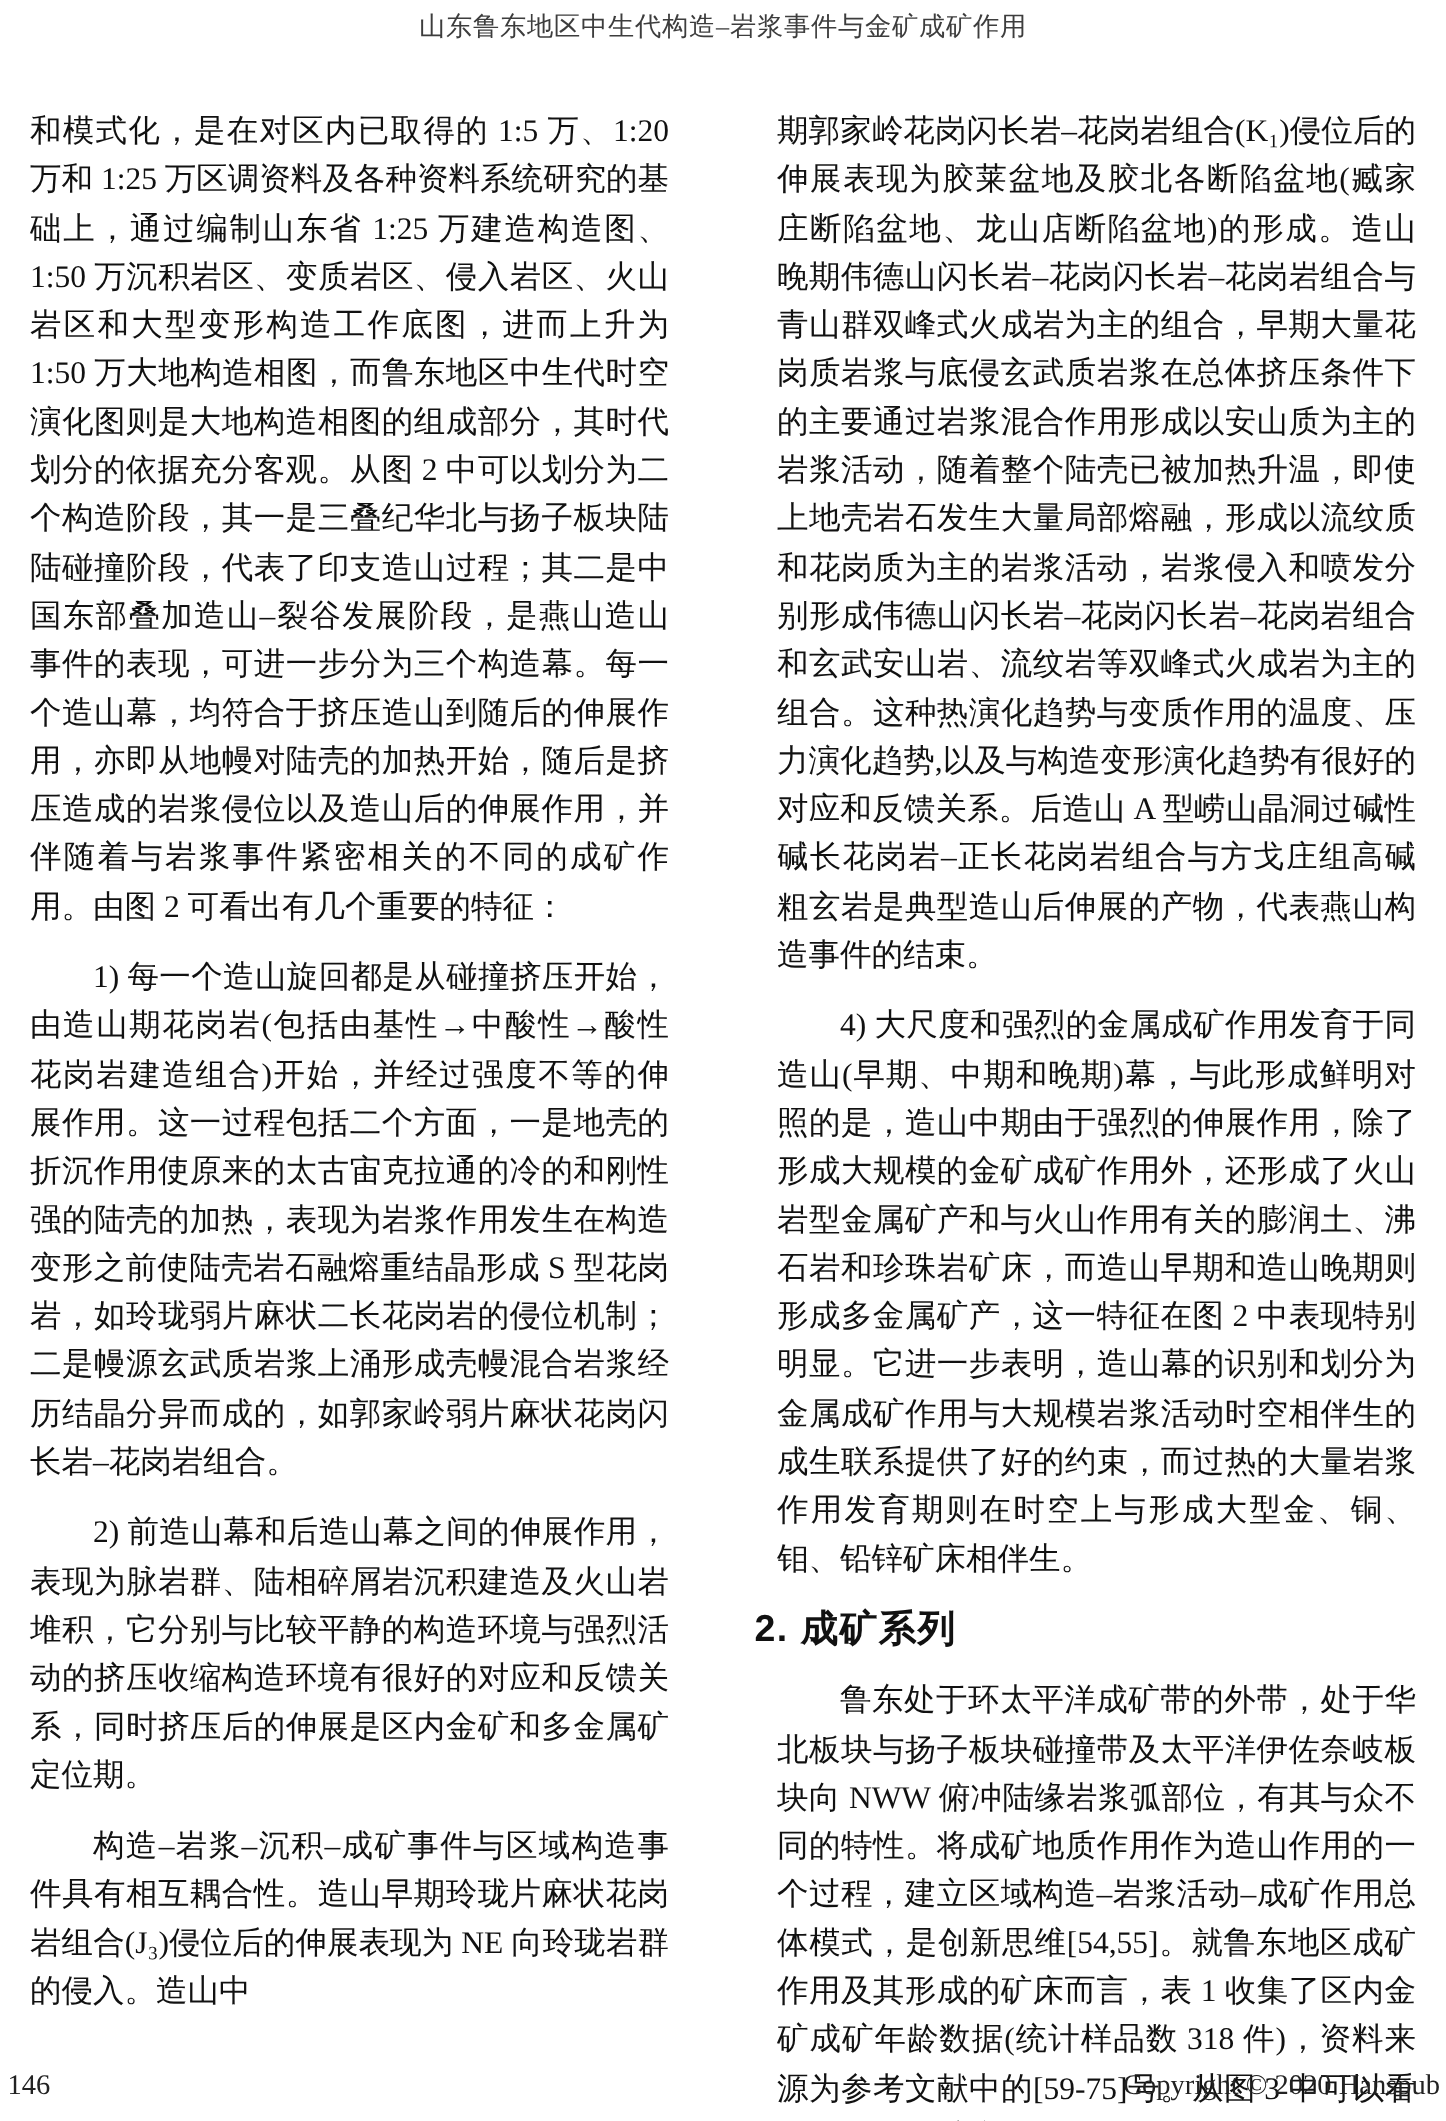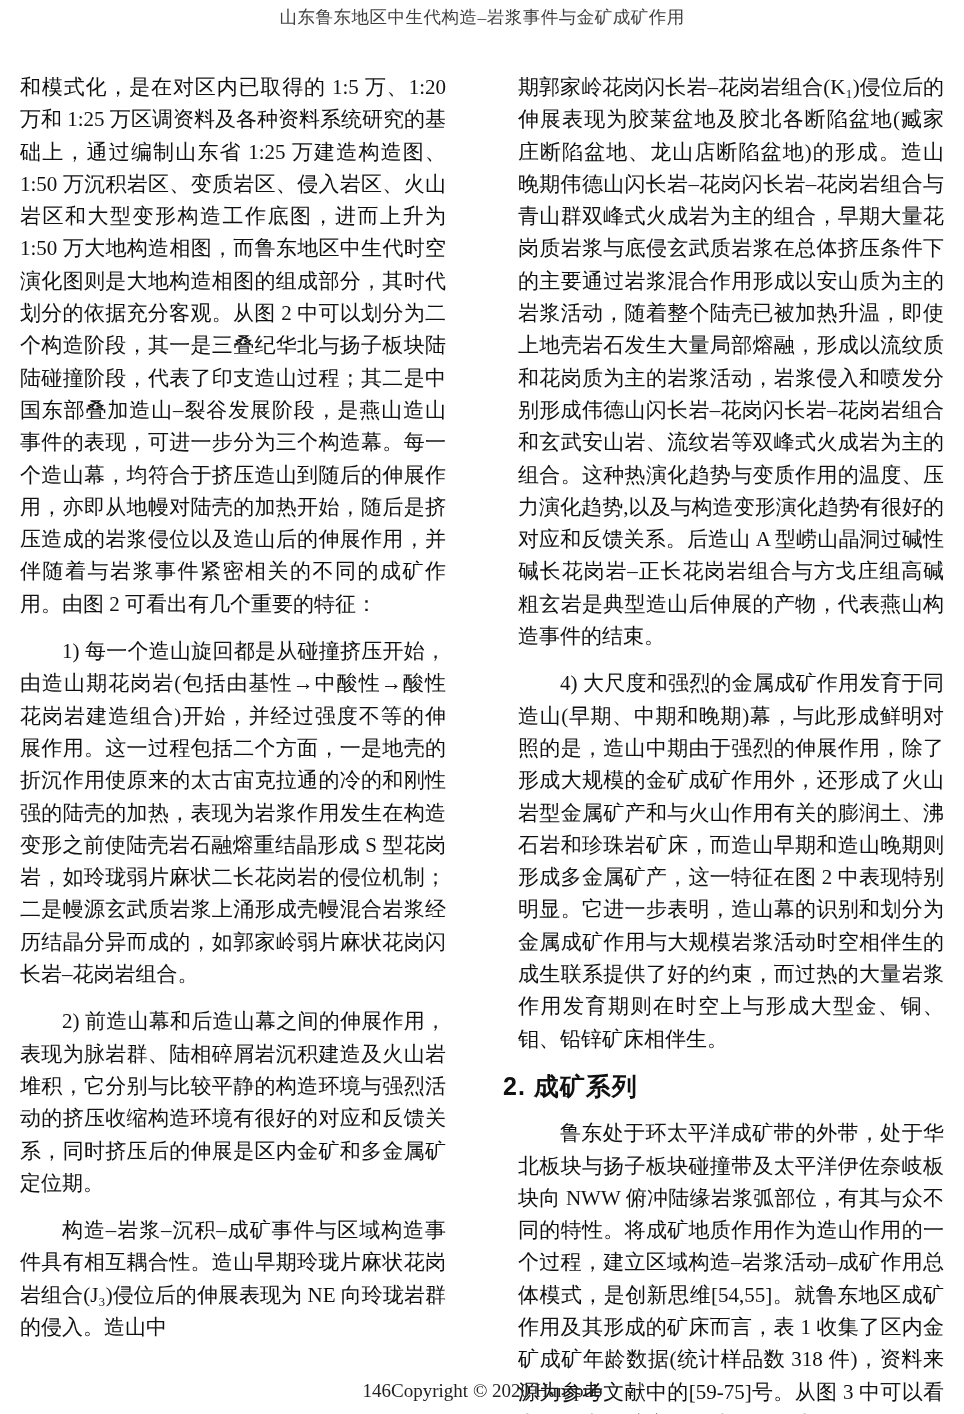--- a/index.html
+++ b/index.html
@@ -47,21 +47,21 @@
     margin: 15px 0 11px 0;
     letter-spacing: 1px;
     text-align: left;
   }
   .footer {
     position: absolute;
     bottom: 12px;
     left: 5px;
     right: 4px;
     display: flex;
-    justify-content: center;
+    justify-content: space-between;
     font-size: 19px;
     color: #222222;
   }
 </style>
 </head>
 <body>
 
 <div class="page">
 
   <div class="running-header">山东鲁东地区中生代构造–岩浆事件与金矿成矿作用</div>

